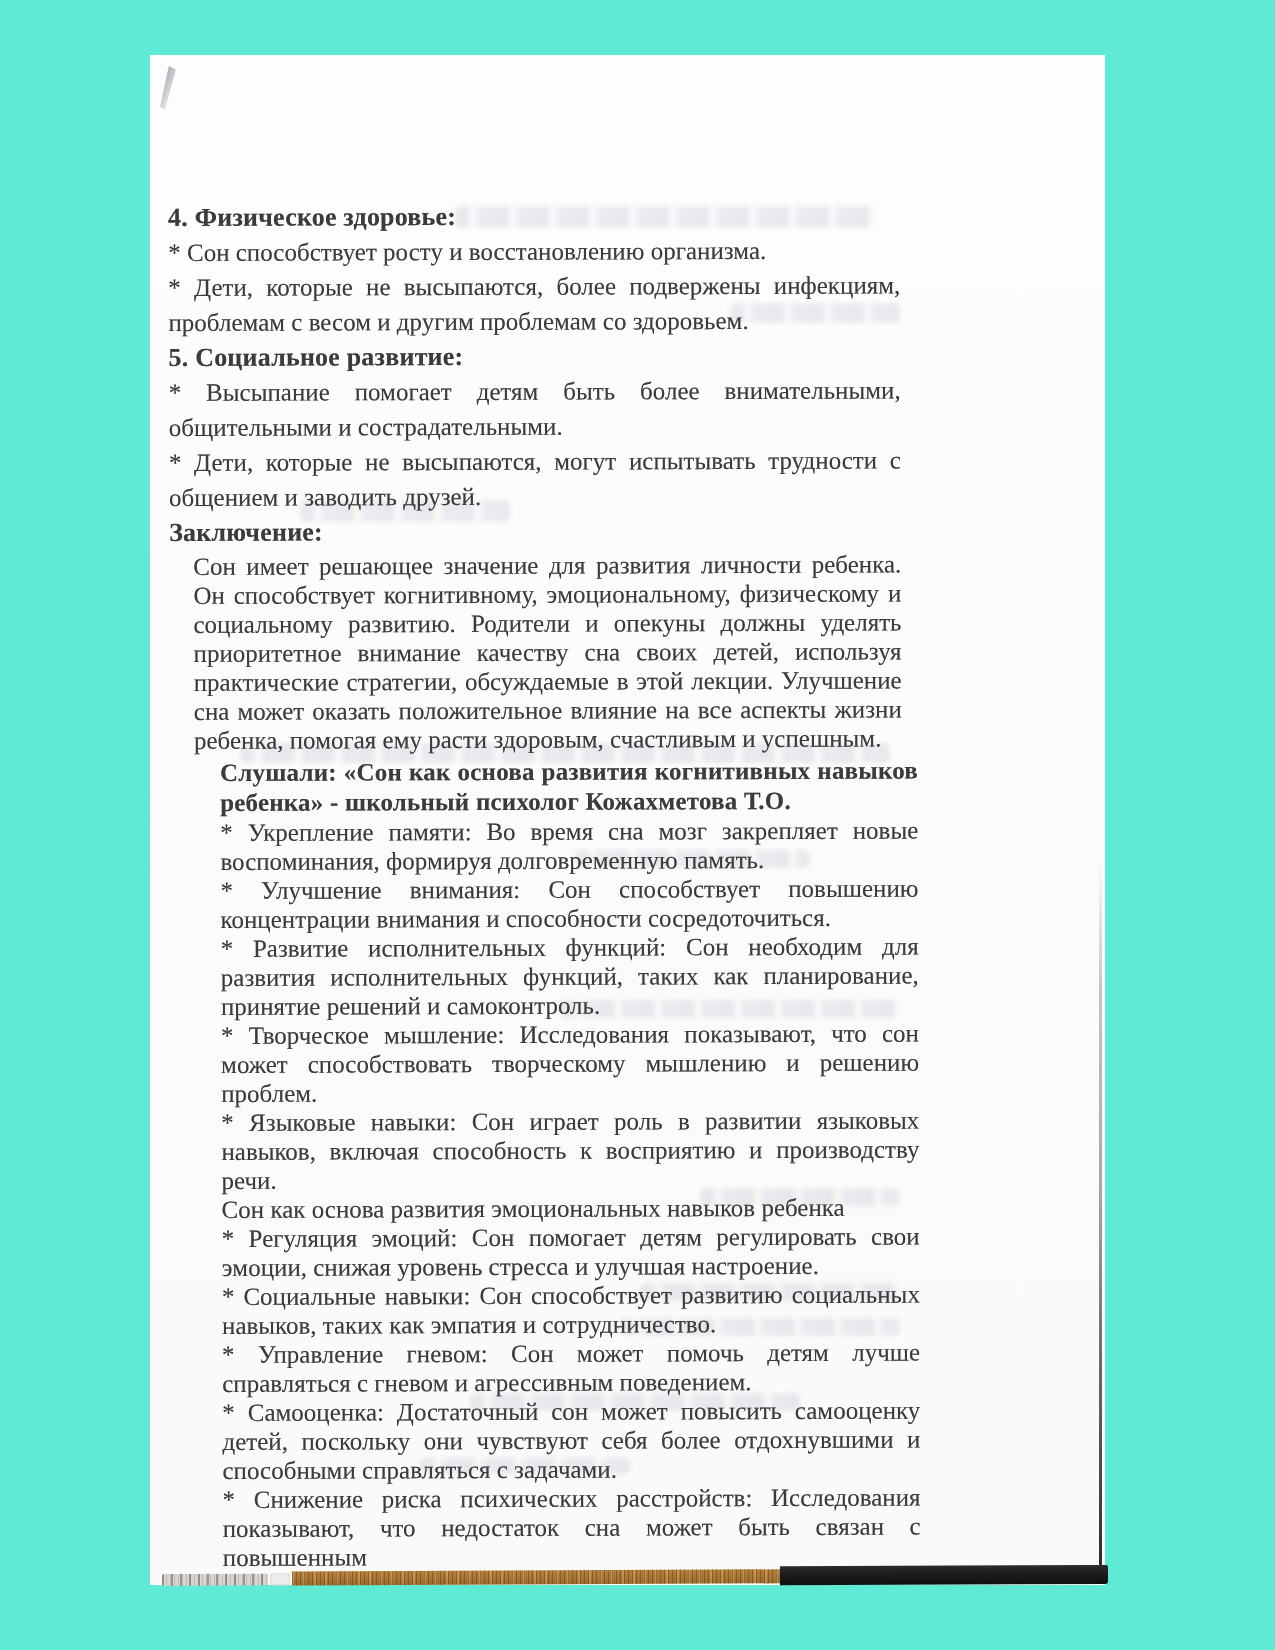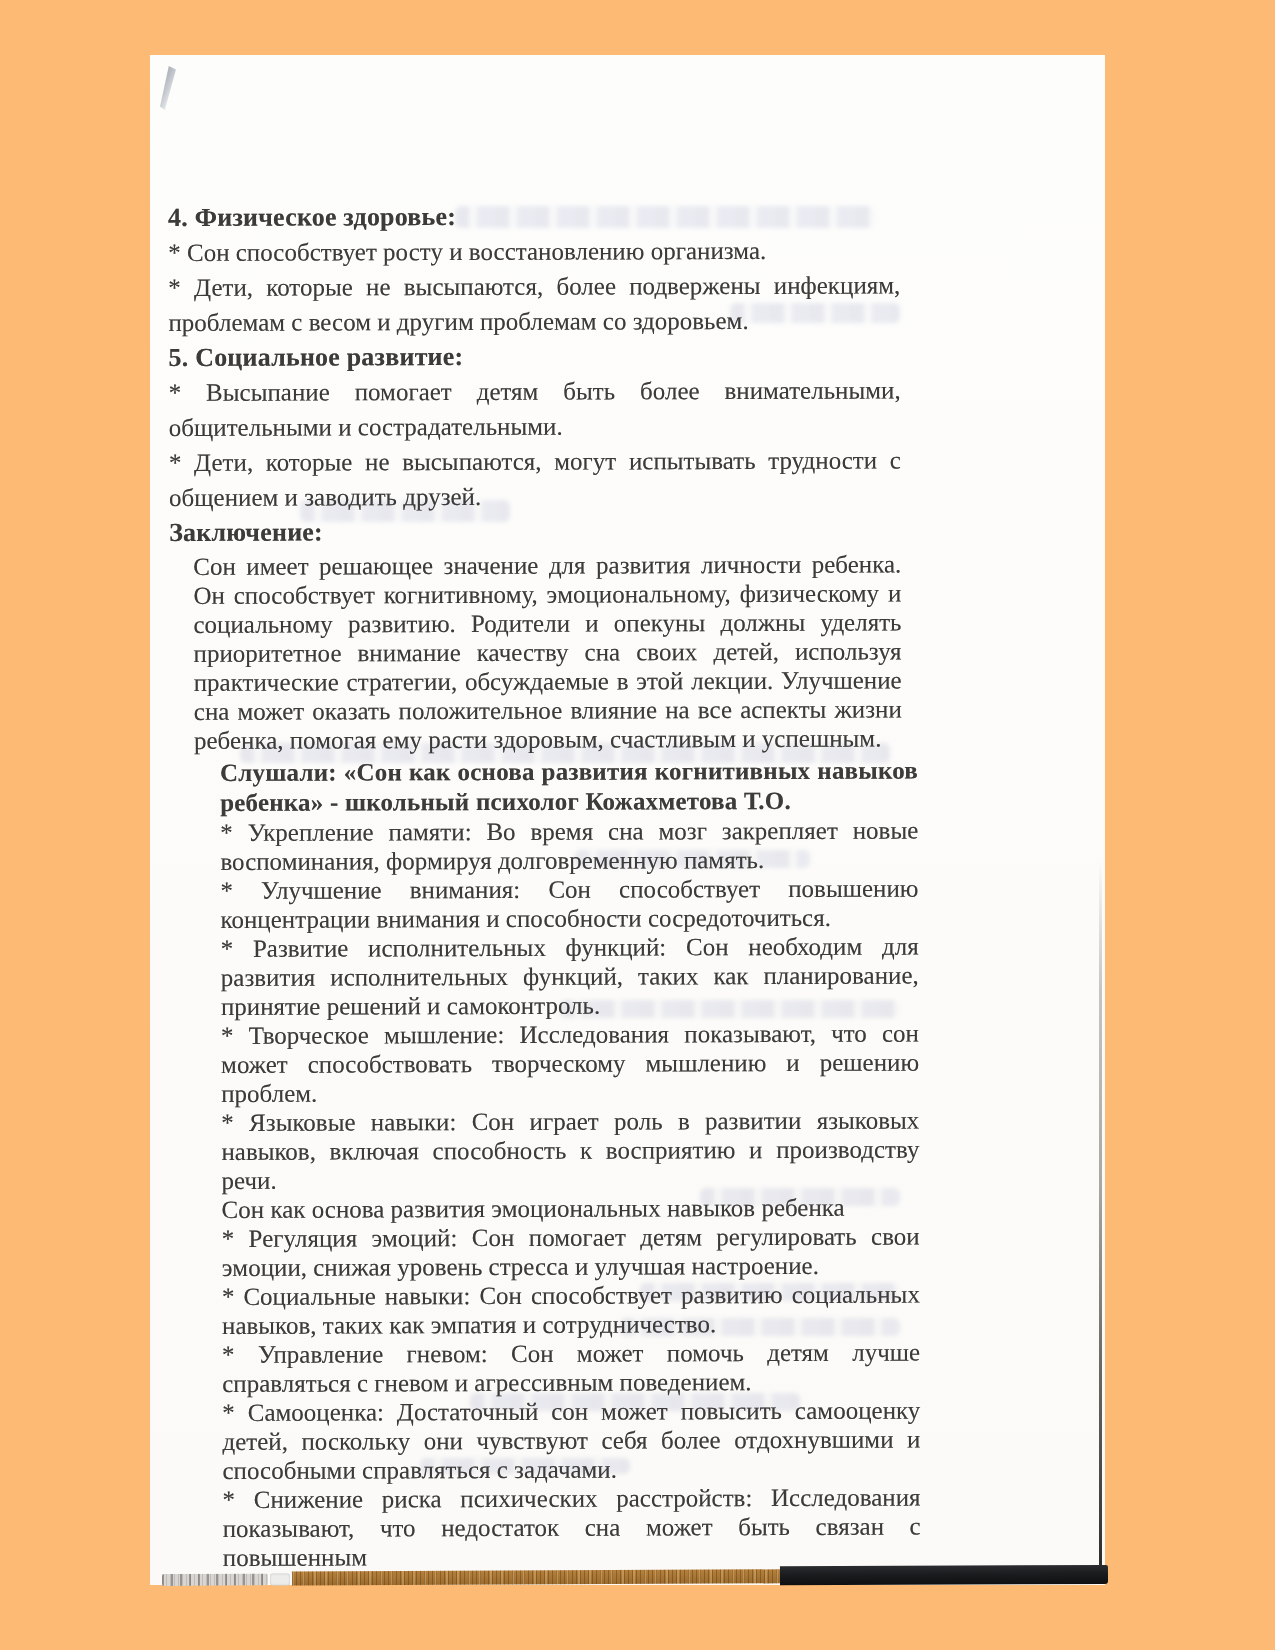--- a/index.html
+++ b/index.html
@@ -1,18 +1,18 @@
 <!DOCTYPE html>
 <html style="--ink: #3c3b39; --wood: #b5803c; --dark-edge: #1b1c1e; --paper-edge: #d9d6d1;"><head>
 <meta charset="utf-8">
 <style>
   html,body{margin:0;padding:0;background:#ffffff;}
   .canvas{
     position:relative;width:1275px;height:1650px;overflow:hidden;
-    background:#fdba74;
+    background:#5eead4;
     font-family:"Liberation Serif","DejaVu Serif",serif;
   }
   
   .sheet{
     position:absolute;left:150px;top:55px;width:955px;height:1530px;
     background:linear-gradient(180deg,#fdfdfc 0%,#fcfbf9 60%,#fbfaf8 100%);
   }
   
   .textblock{position:absolute;color:var(--ink);transform:rotate(-0.2deg);transform-origin:left top;}
   .textblock p{margin:0;text-shadow:0 0 0.5px rgba(55,55,55,.45);}

